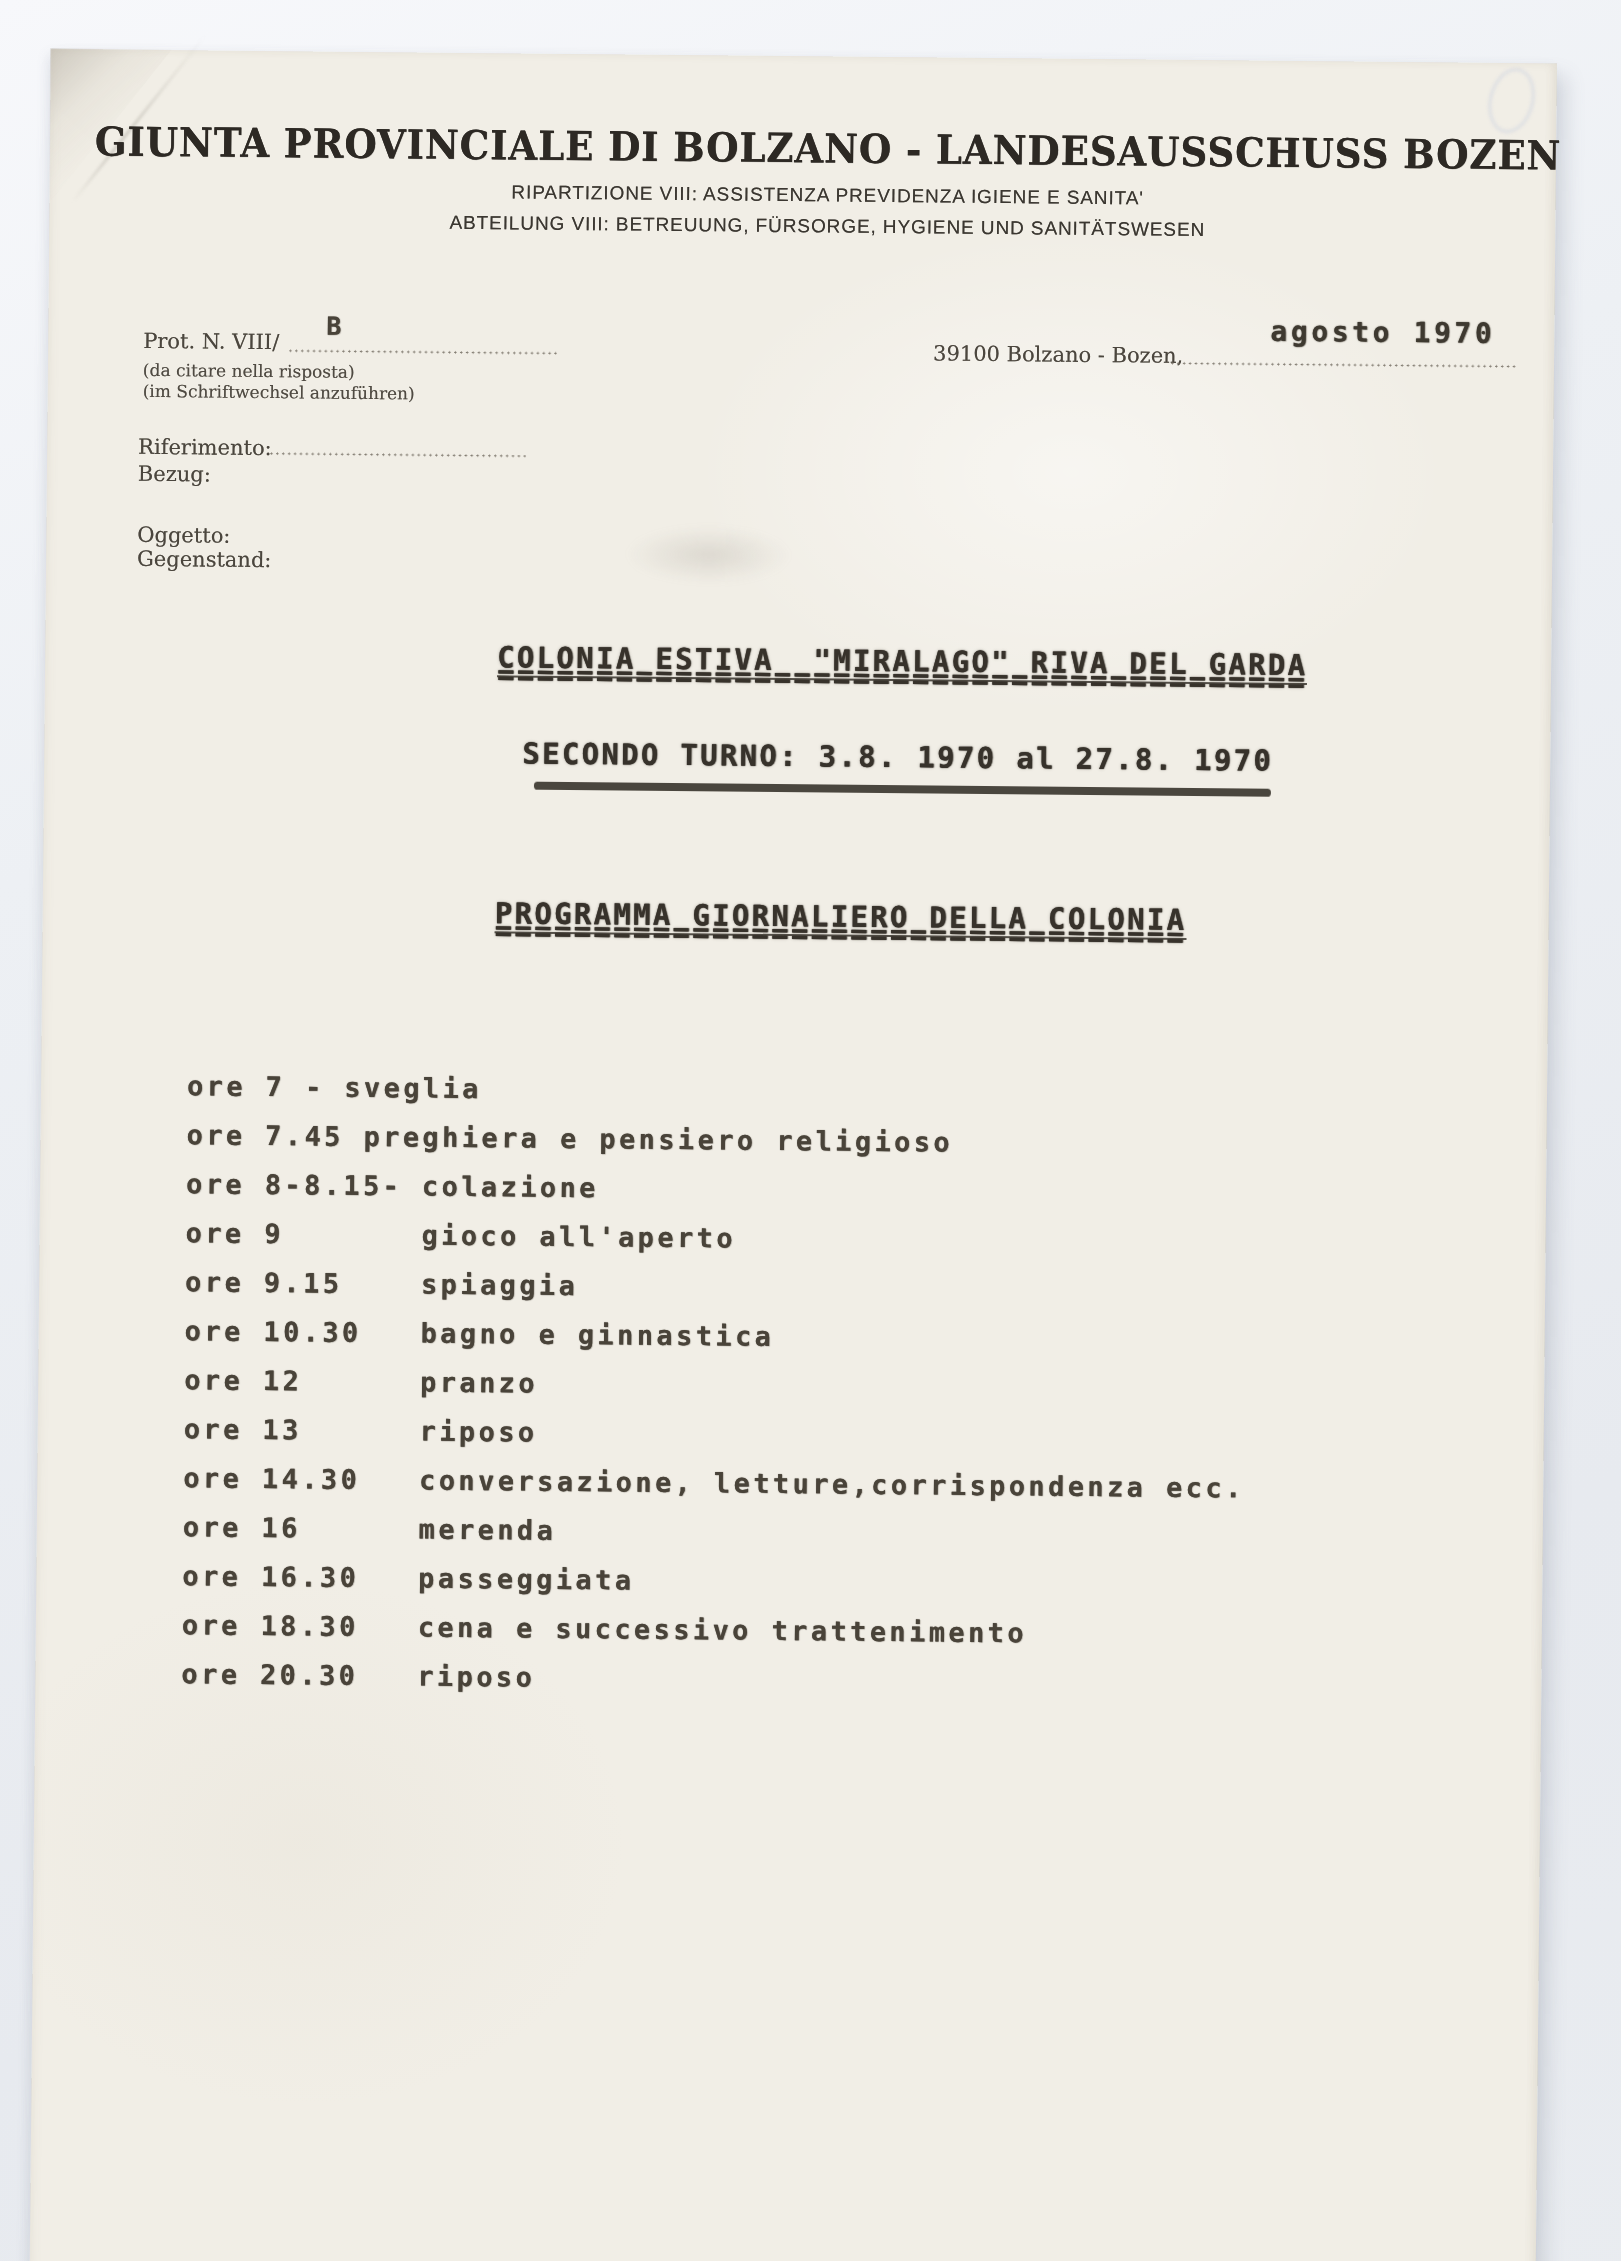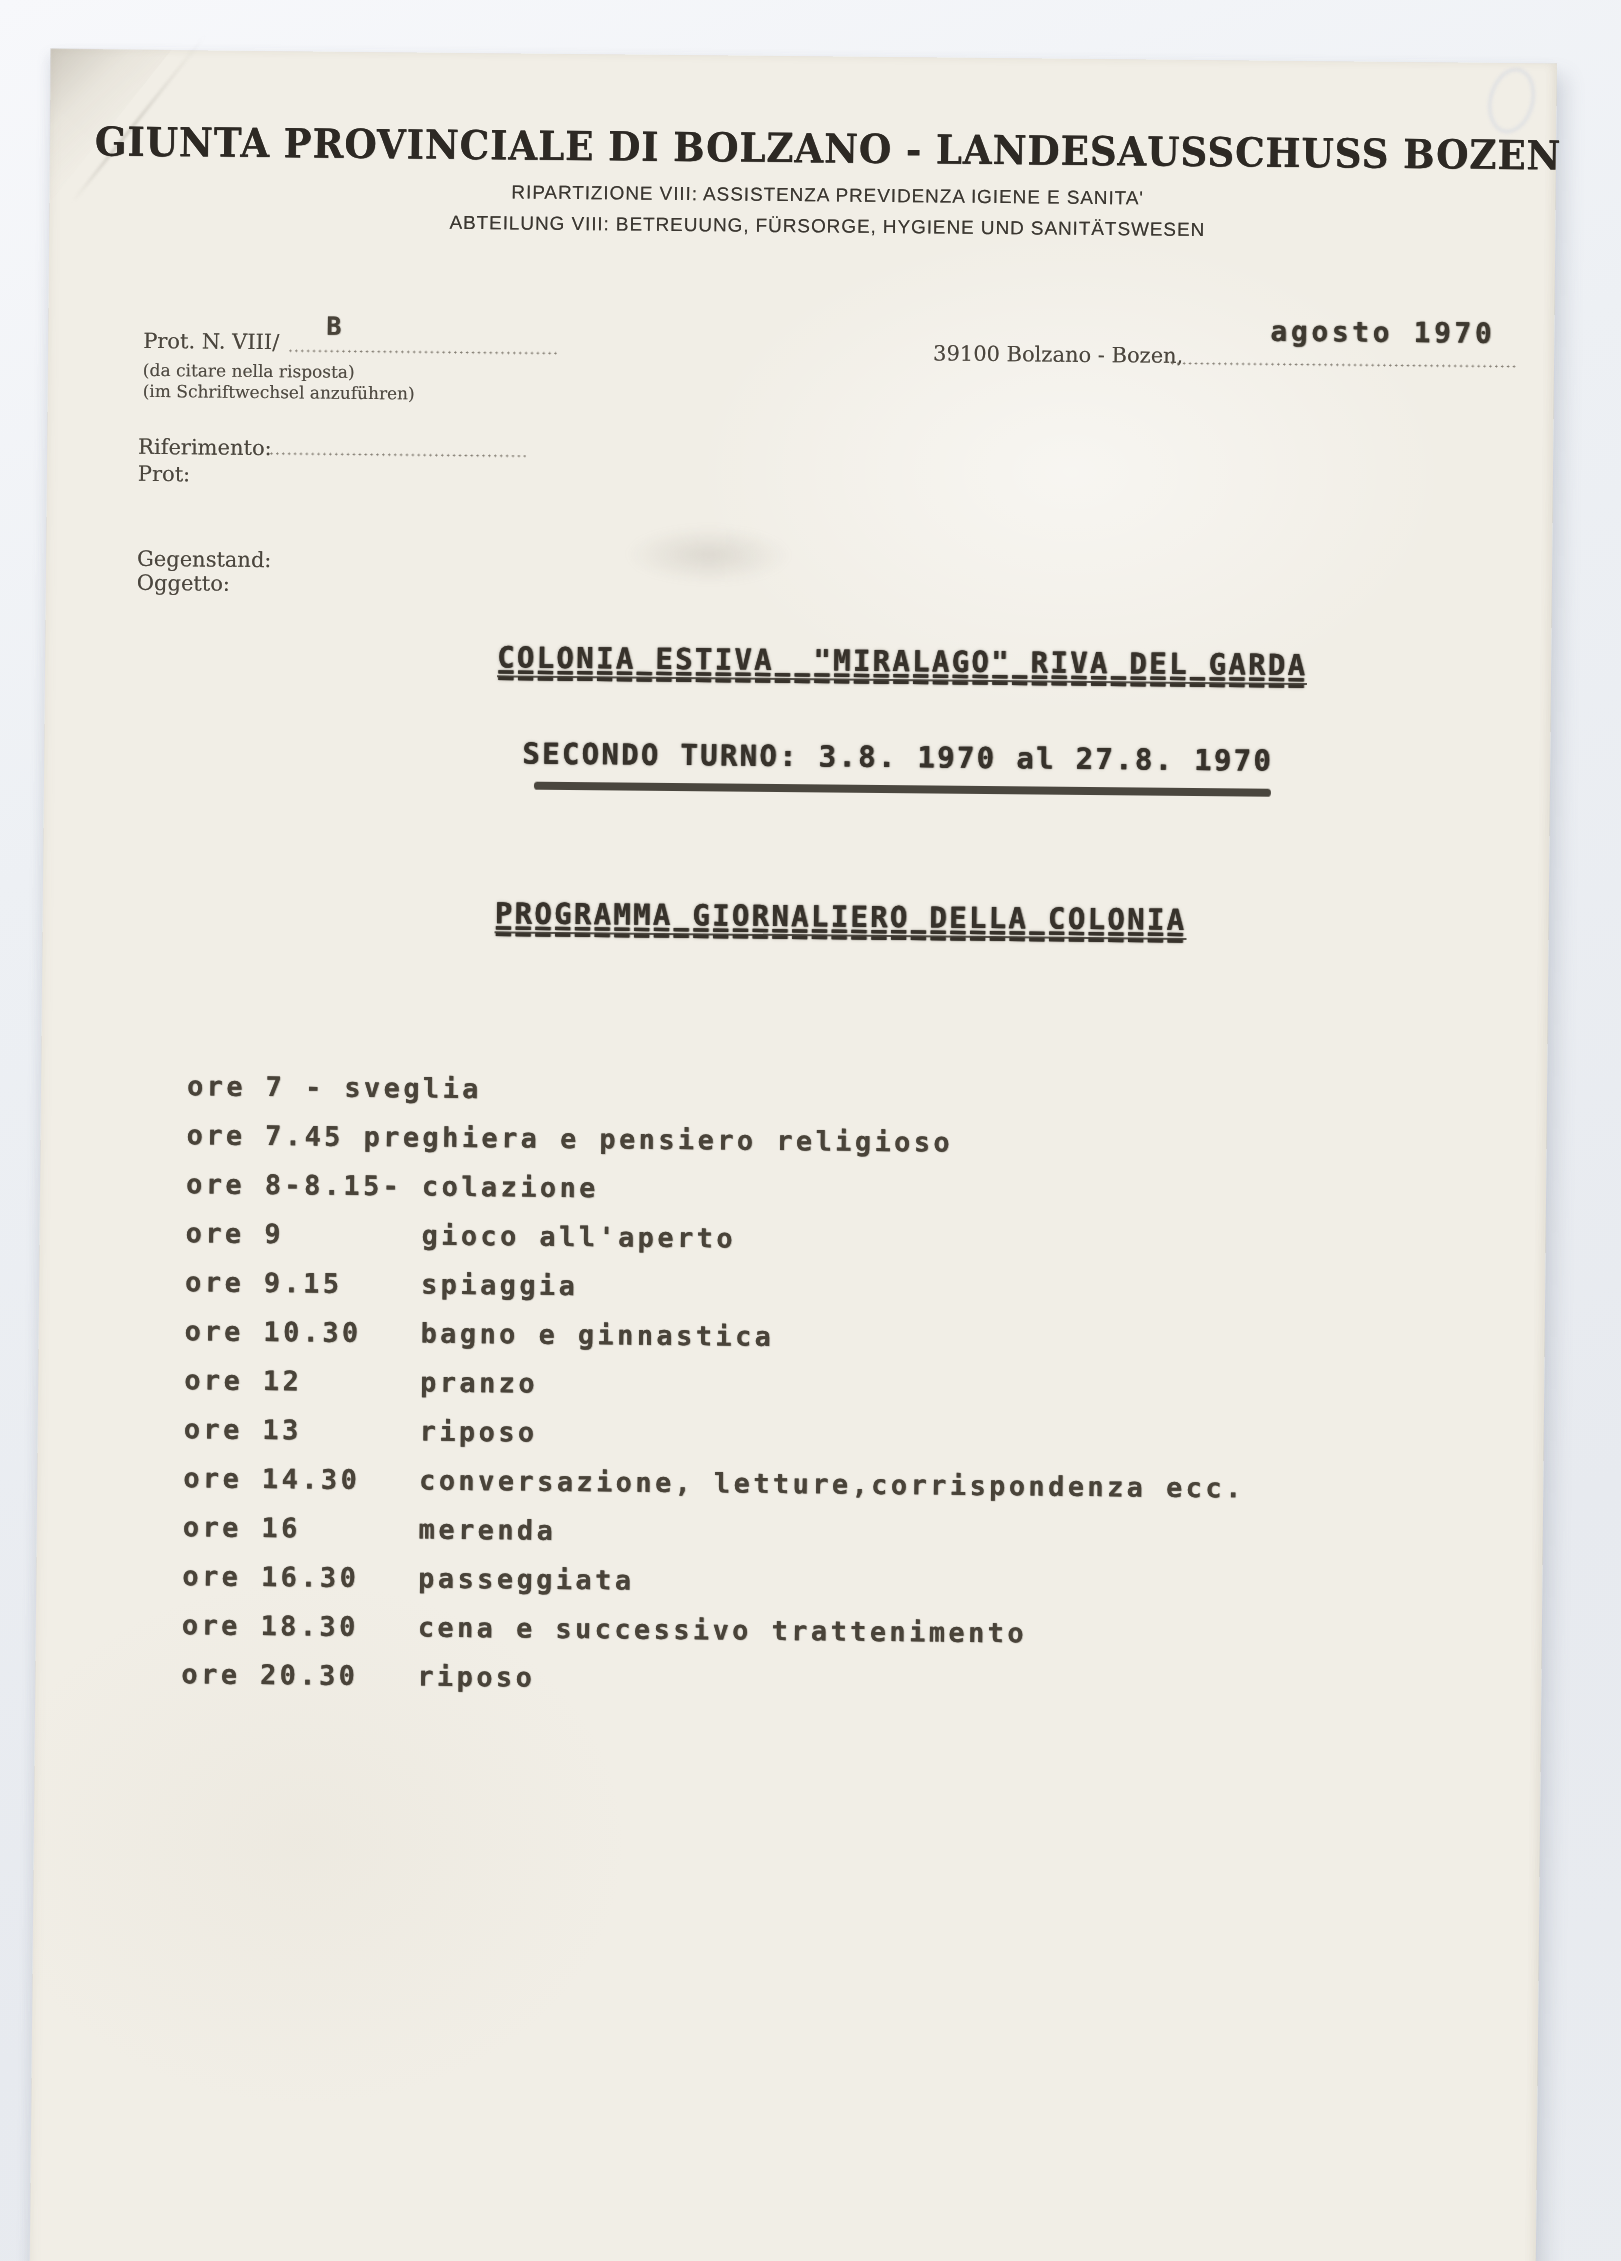--- a/index.html
+++ b/index.html
@@ -132,23 +132,23 @@
     <div class="dotline" style="left:241px;top:298px;width:268px;"></div>
     <div class="form-note" style="left:95px;top:310px;">(da citare nella risposta)</div>
     <div class="form-note" style="left:95px;top:331px;">(im Schriftwechsel anzuführen)</div>
 
     <div class="typed typed-date">agosto 1970</div>
     <div class="form-label" style="left:885px;top:284px;">39100 Bolzano - Bozen,</div>
     <div class="dotline" style="left:1123px;top:302px;width:346px;"></div>
 
     <div class="form-label" style="left:91px;top:385px;">Riferimento:</div>
     <div class="dotline" style="left:223px;top:401px;width:256px;"></div>
-    <div class="form-label" style="left:91px;top:412px;">Prot:</div>
+    <div class="form-label" style="left:91px;top:412px;">Bezug:</div>
 
-    <div class="form-label" style="left:91px;top:473px;margin-top:48px;">Oggetto:</div>
+    <div class="form-label" style="left:91px;top:473px;">Oggetto:</div>
     <div class="form-label" style="left:91px;top:497px;">Gegenstand:</div>
 
     <div class="typed-strong t1">COLONIA ESTIVA  "MIRALAGO" RIVA DEL GARDA</div>
     <div class="typed-strong t1u">=========================================</div>
 
     <div class="typed-strong t2">SECONDO TURNO: 3.8. 1970 al 27.8. 1970</div>
     <div class="t2bar"></div>
 
     <div class="typed-strong h1p">PROGRAMMA GIORNALIERO DELLA COLONIA</div>
     <div class="typed-strong h1pu">===================================</div>

